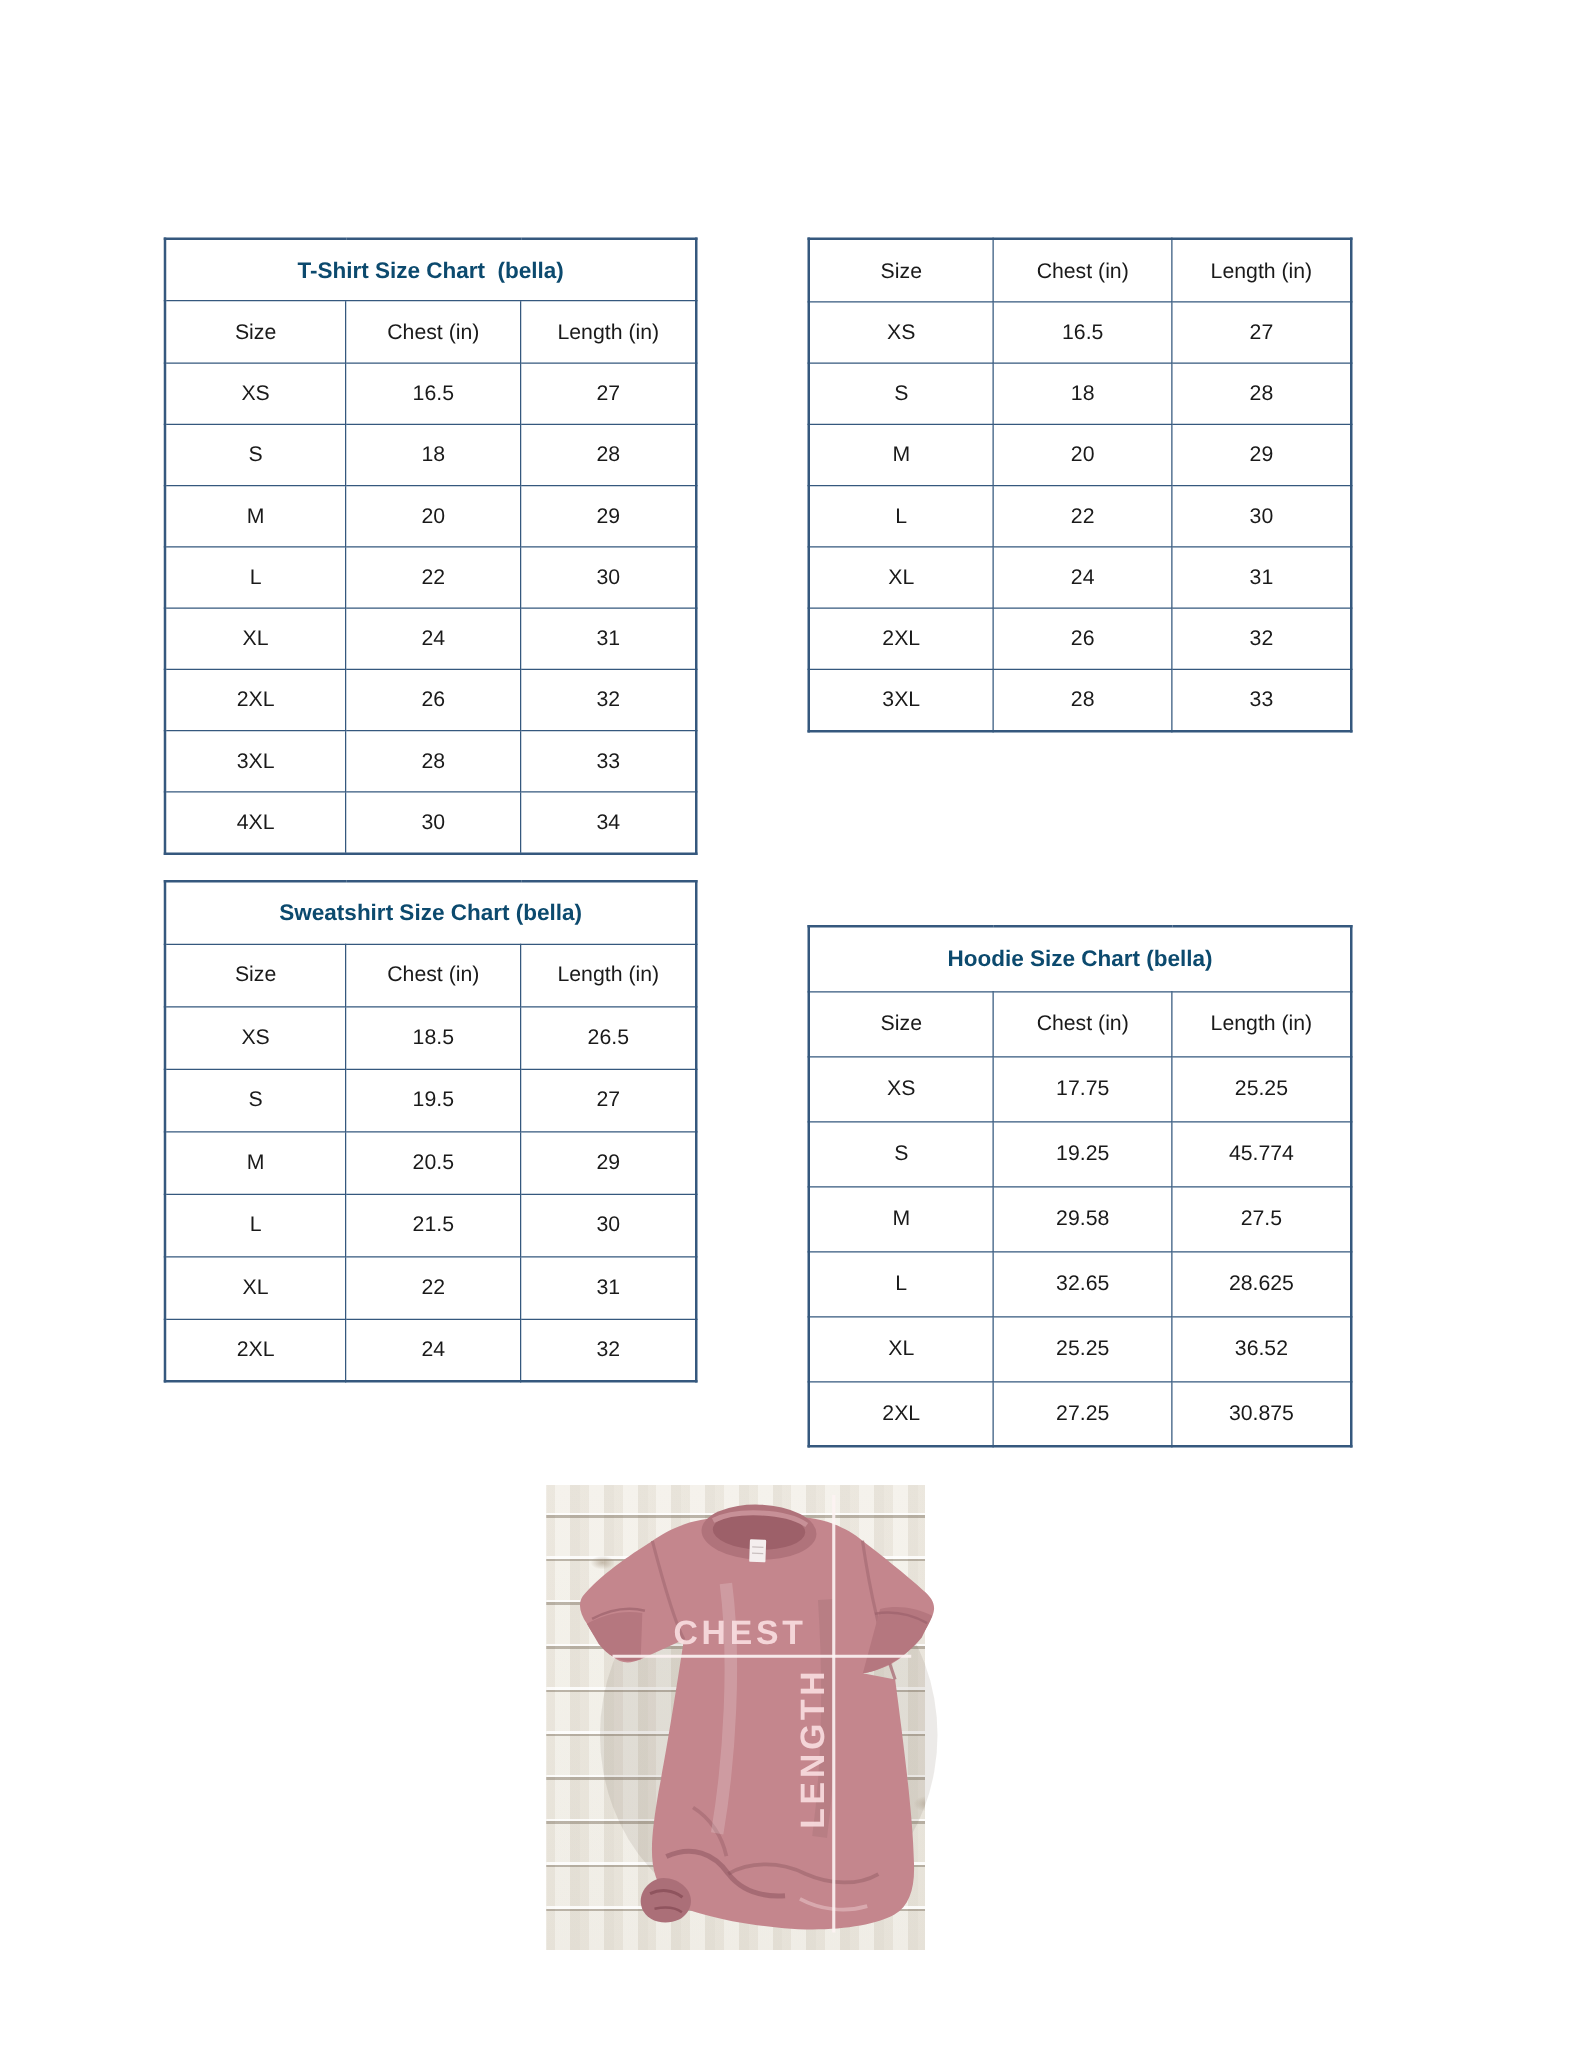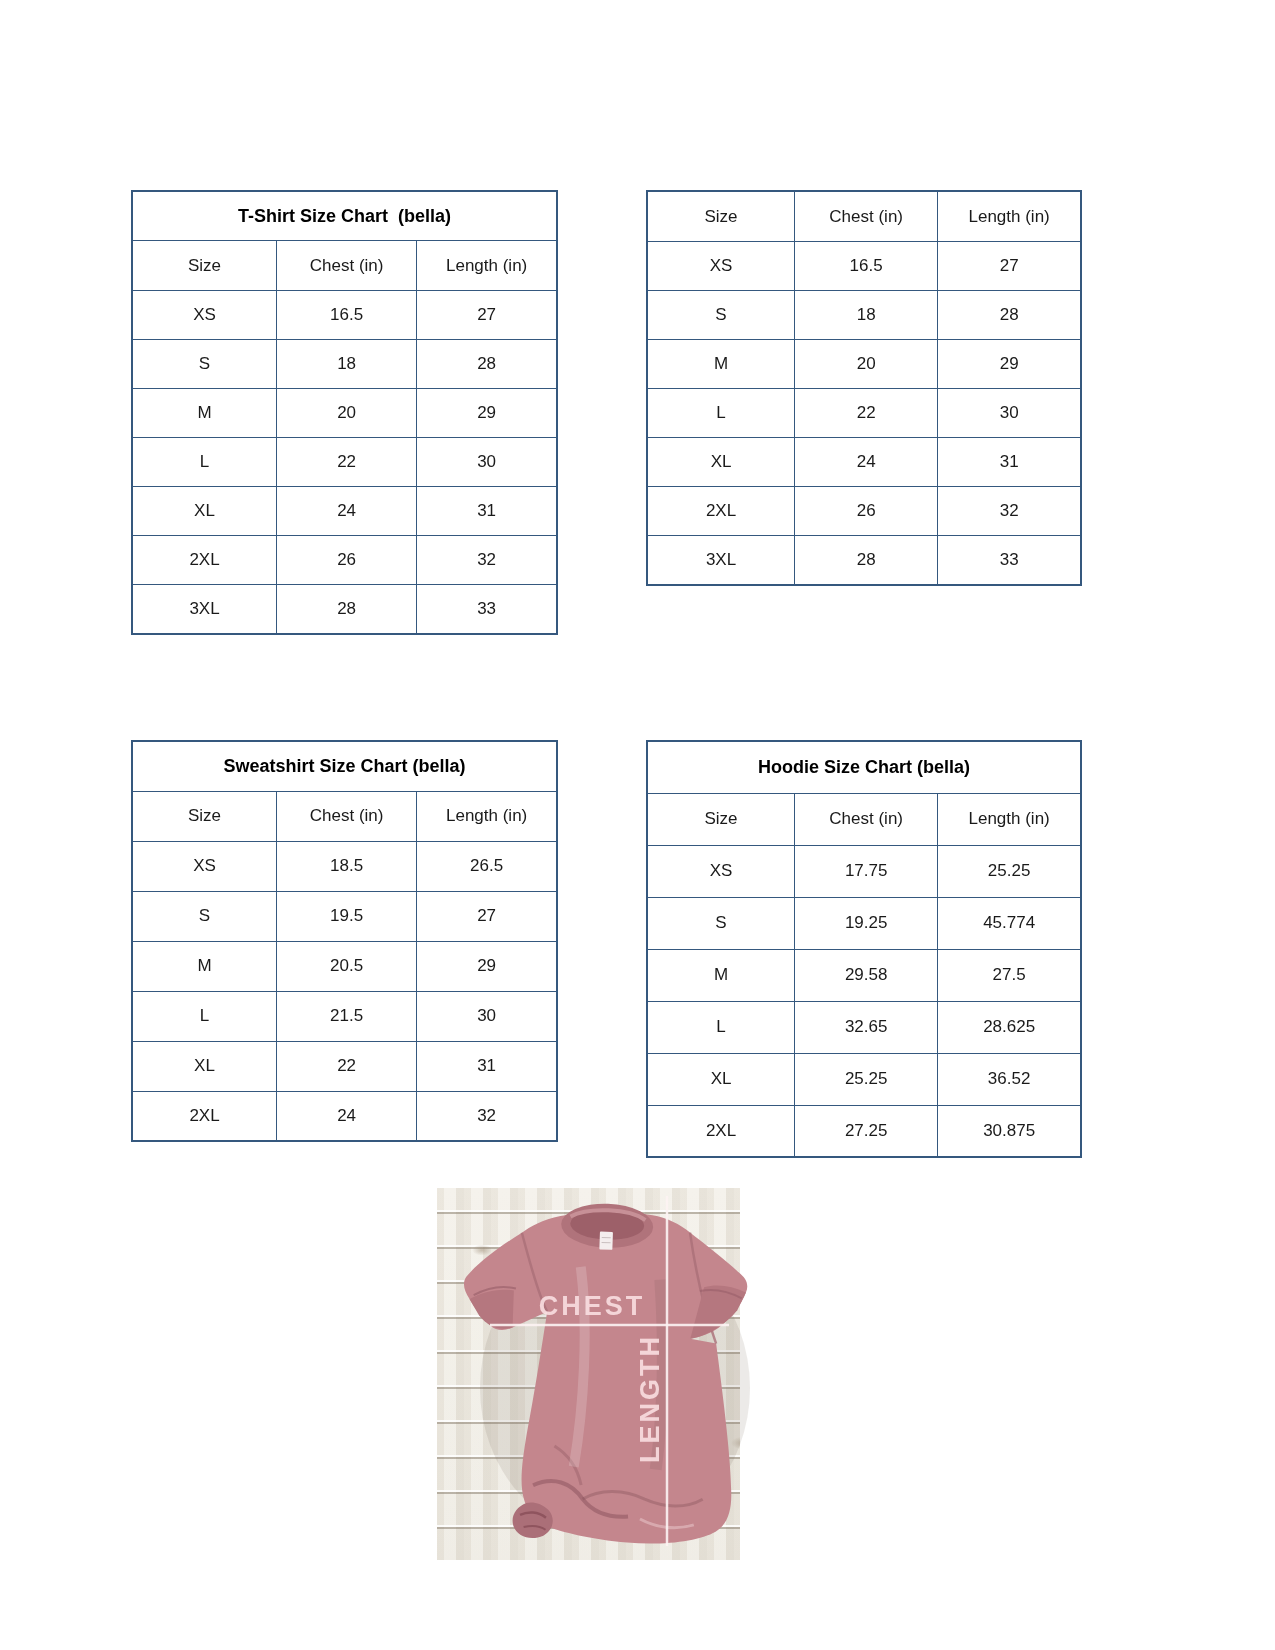--- a/index.html
+++ b/index.html
@@ -23,26 +23,26 @@
     border:1.5px solid #35587e;
     padding:0;
     vertical-align:middle;
   }
   table.size-table{border:2px solid #35587e;}
   tr.title-row td{
     font-weight:bold;
     font-size:18px;
     height:48px;
     white-space:pre-wrap;
-    color:#000000;
+    color:#0c4a6e;
   }
   tr.header-row td{height:49px;}
   #table-tshirt{left:131px;top:190px;width:427px;}
   #table-longsleeve{left:646px;top:190px;width:436px;}
-  #table-sweatshirt{left:131px;top:740px;width:427px;}
+  #table-sweatshirt{left:131px;top:704px;width:427px;}
   #table-hoodie{left:646px;top:740px;width:436px;padding-left:40px;}
   #table-tshirt tbody tr,#table-longsleeve tbody tr{height:49px;}
   #table-sweatshirt tbody tr{height:50px;}
   #table-hoodie tbody tr{height:52px;}
   col.c1{width:34%;} col.c2{width:33%;} col.c3{width:33%;}
 
   .figure{
     position:absolute;
     left:437px;top:1188px;
     width:303px;height:372px;
@@ -116,20 +116,25 @@
         </tr>
         <tr>
           <td>2XL</td>
           <td>26</td>
           <td>32</td>
         </tr>
         <tr>
           <td>3XL</td>
           <td>28</td>
           <td>33</td>
+        </tr>
+        <tr>
+          <td>4XL</td>
+          <td>30</td>
+          <td>34</td>
         </tr>
       </tbody>
   </table>
 
   <table class="size-table" id="table-longsleeve">
     <colgroup>
         <col class="c1">
         <col class="c2">
         <col class="c3">
       </colgroup>

